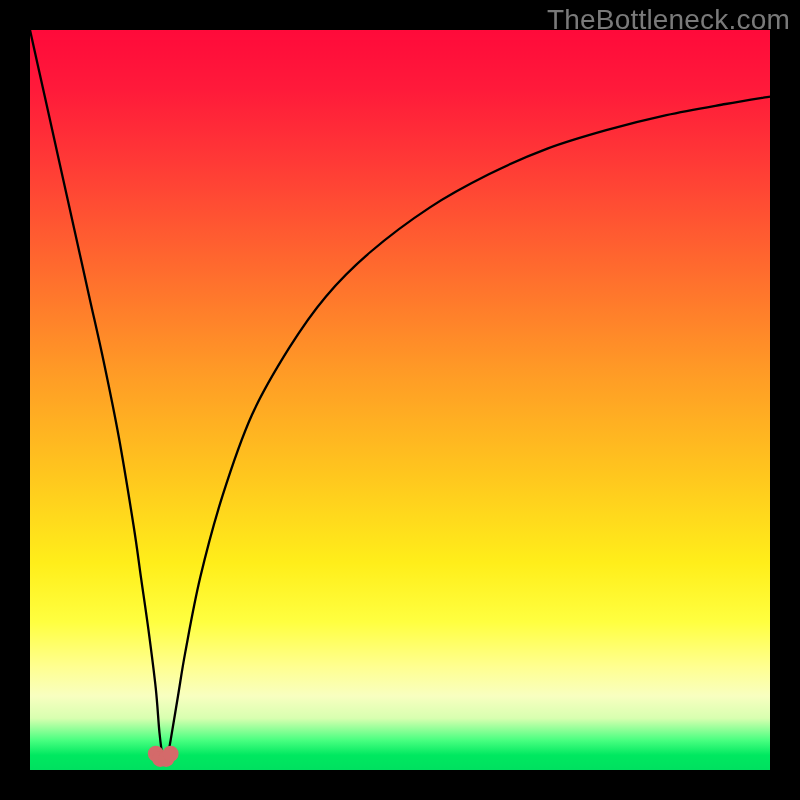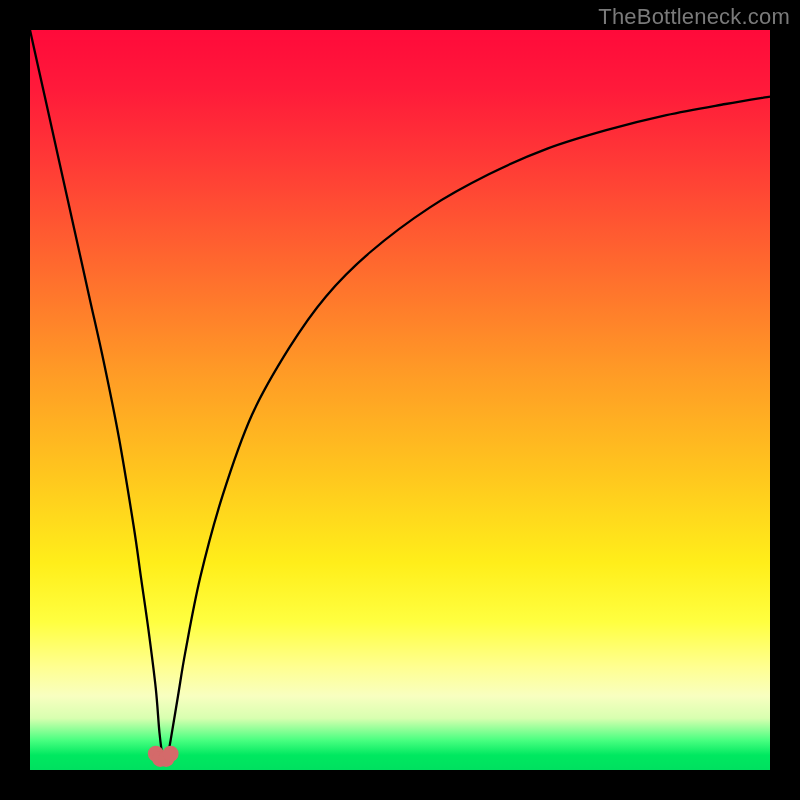--- a/index.html
+++ b/index.html
@@ -49,21 +49,21 @@
       #48ff80 96%,
       #00e860 98%,
       #00e060 100%
     );
   }
   .watermark {
     position: absolute;
     top: 4px;
     right: 10px;
     color: #7a7a7a;
-    font-size: 22px;
+    font-size: 28px;
     font-weight: 500;
     letter-spacing: 0.2px;
     white-space: nowrap;
   }
   svg.curve {
     position: absolute;
     left: 0;
     top: 0;
     width: 740px;
     height: 740px;

